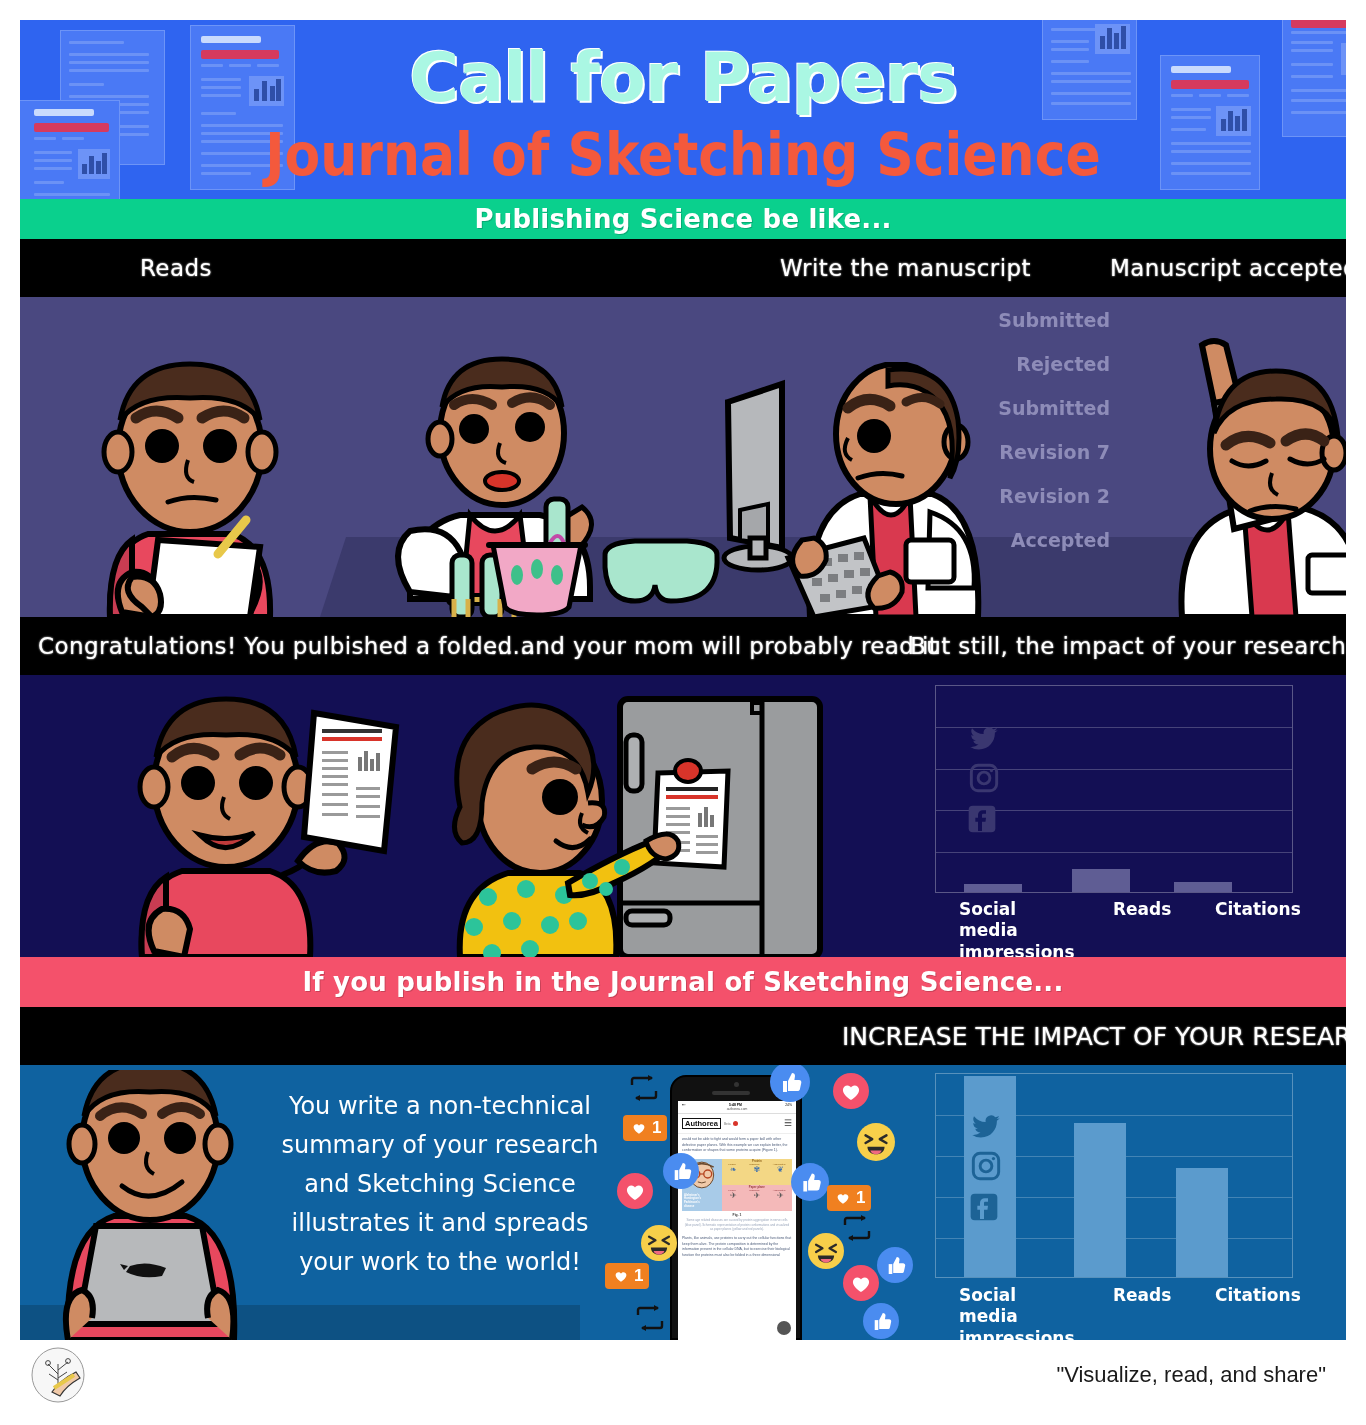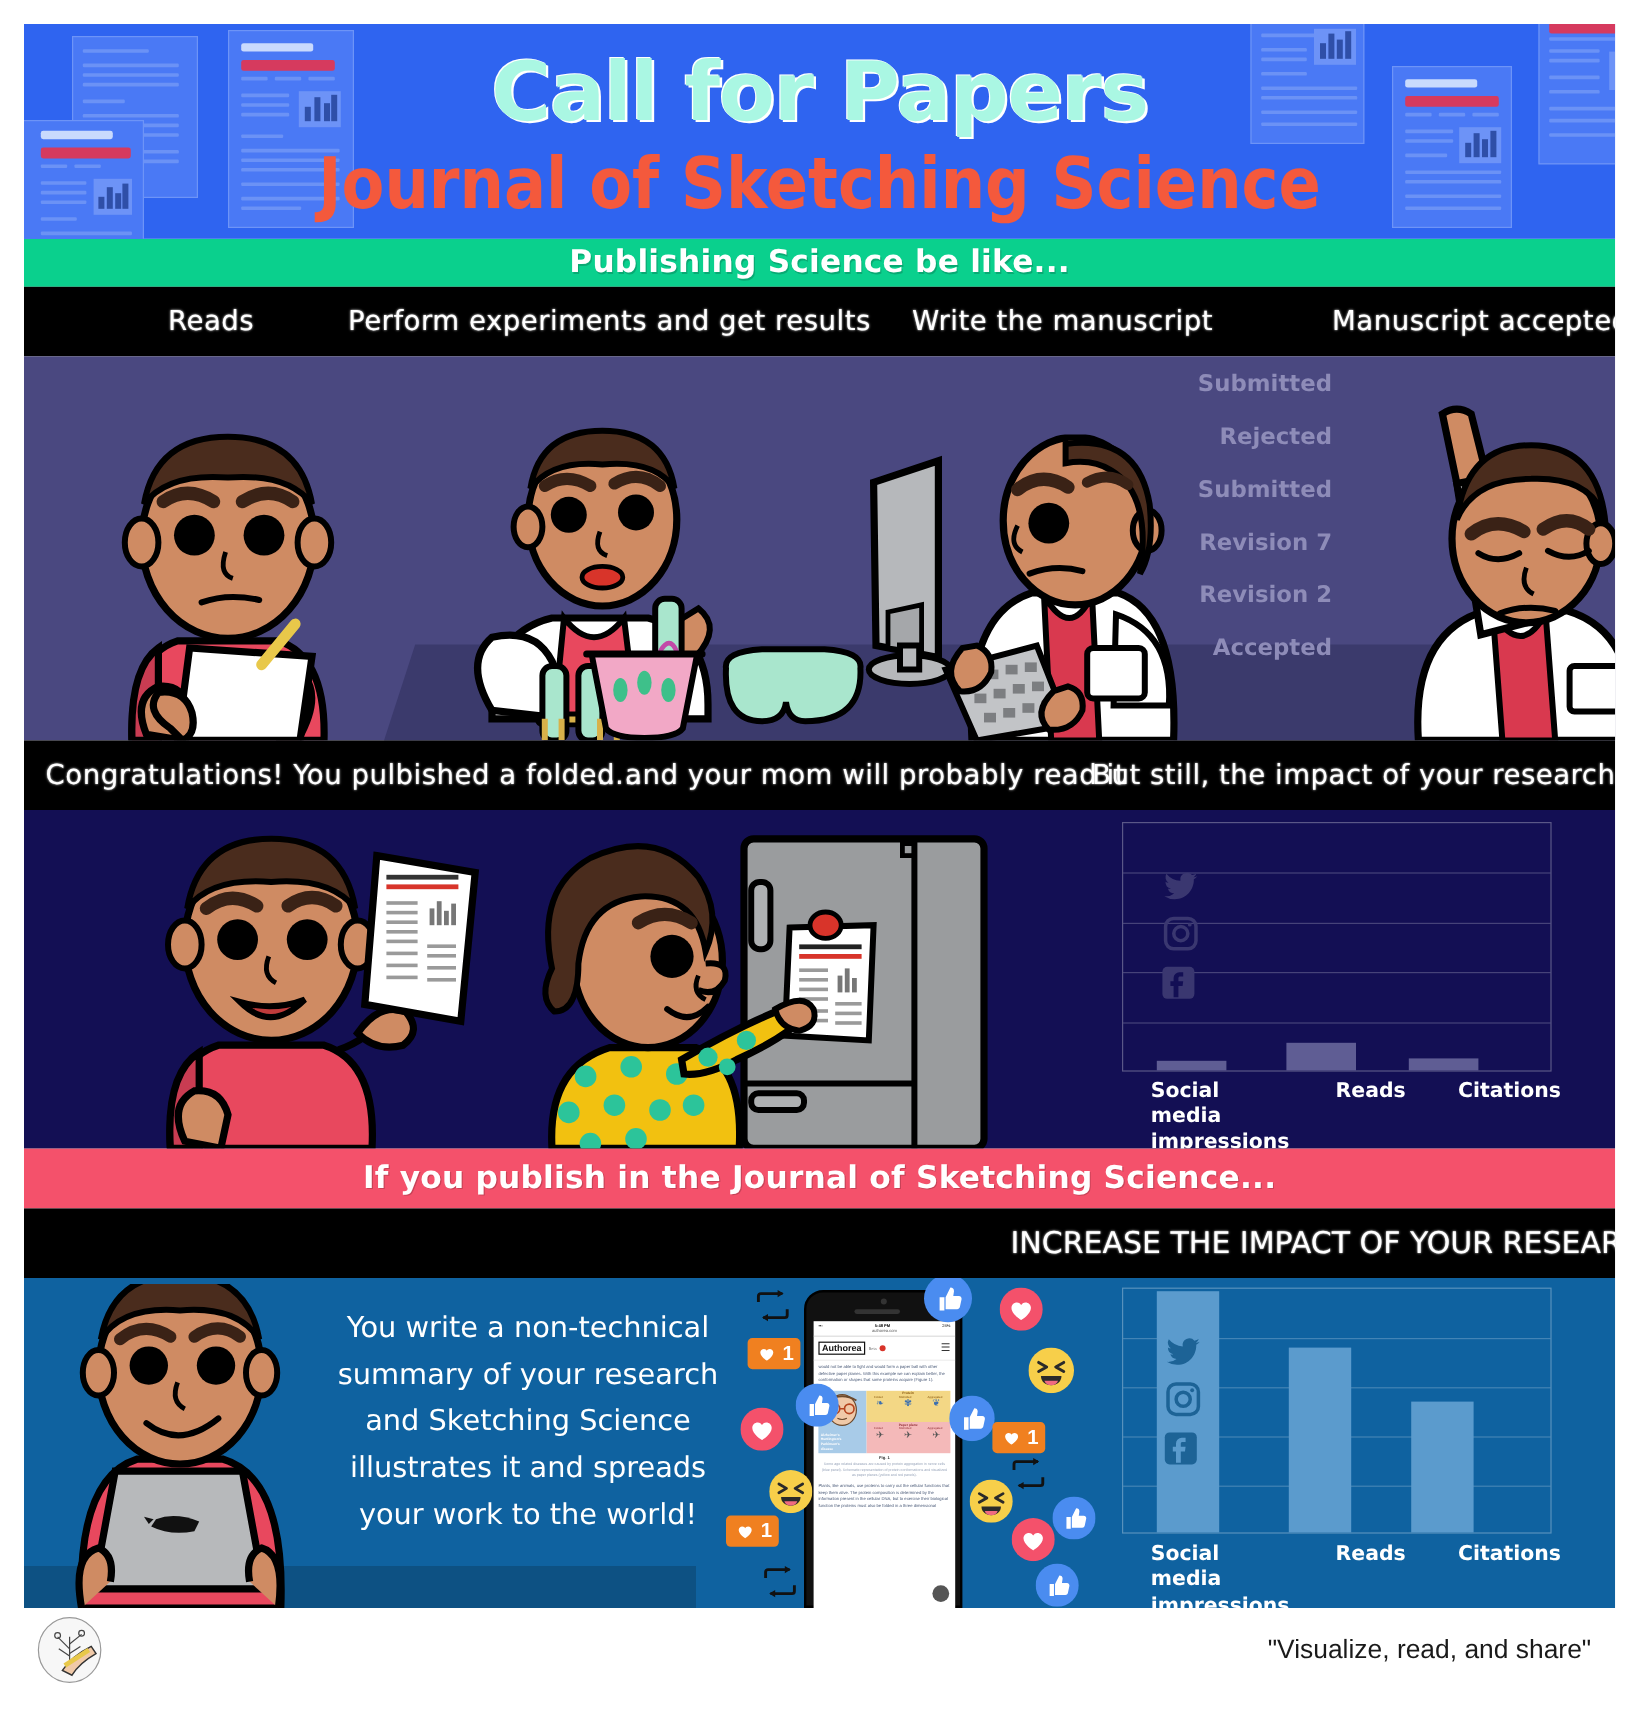--- a/index.html
+++ b/index.html
@@ -331,22 +331,21 @@
     <div class="header-title">Call for Papers</div>
     <div class="header-sub">Journal of Sketching Science</div>
   </div>
 
   <div class="banner green">
     <span>Publishing Science be like...</span>
   </div>
 
   <div class="captions">
     <span class="cap" style="left:120px;">Reads</span>
-    <span class="cap" style="left:270px;">Perform experiments and get results</span>
-    <span class="cap" style="left:740px;">Write the manuscript</span>
+    <span class="cap" style="left:760px;">Write the manuscript</span>
     <span class="cap" style="left:1090px;">Manuscript accepted</span>
   </div>
 
   <div class="panel1">
     <div class="desk1"></div>
 
     <svg class="fig" style="left:50px;width:240px;height:275px;" viewBox="0 0 240 275">
       <path d="M40 275 Q38 205 78 192 L162 192 Q202 205 200 275 Z" fill="#e8485e" stroke="#000" stroke-width="6"></path>
       <path d="M40 275 Q38 215 62 198 L62 275 Z" fill="#c93c52" stroke="#000" stroke-width="6"></path>
       <path d="M52 270 Q40 240 62 230 Q82 228 86 248 L82 275 Z" fill="#cf8b63" stroke="#000" stroke-width="6"></path>

